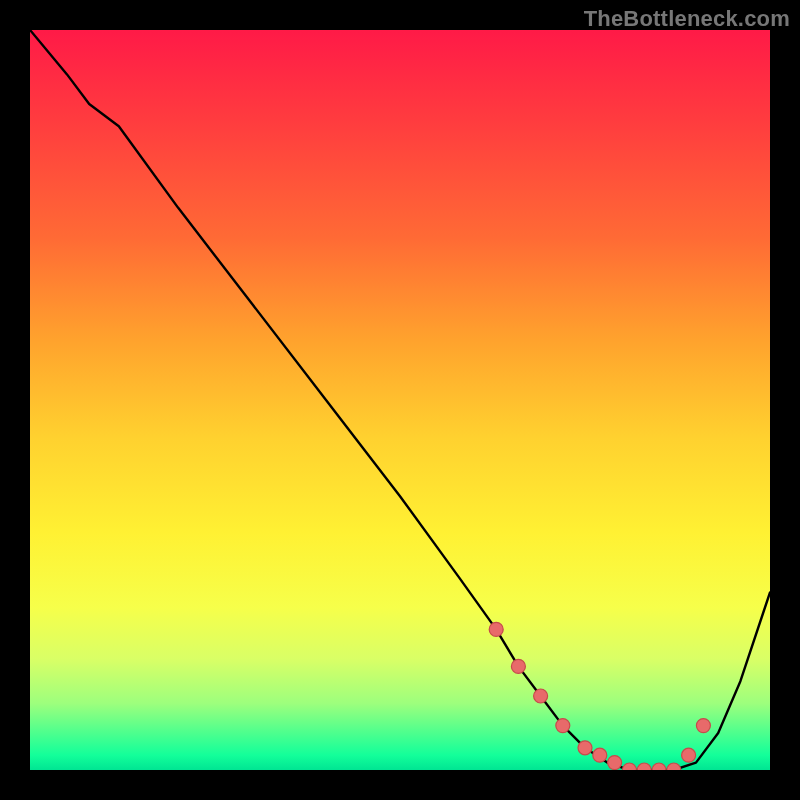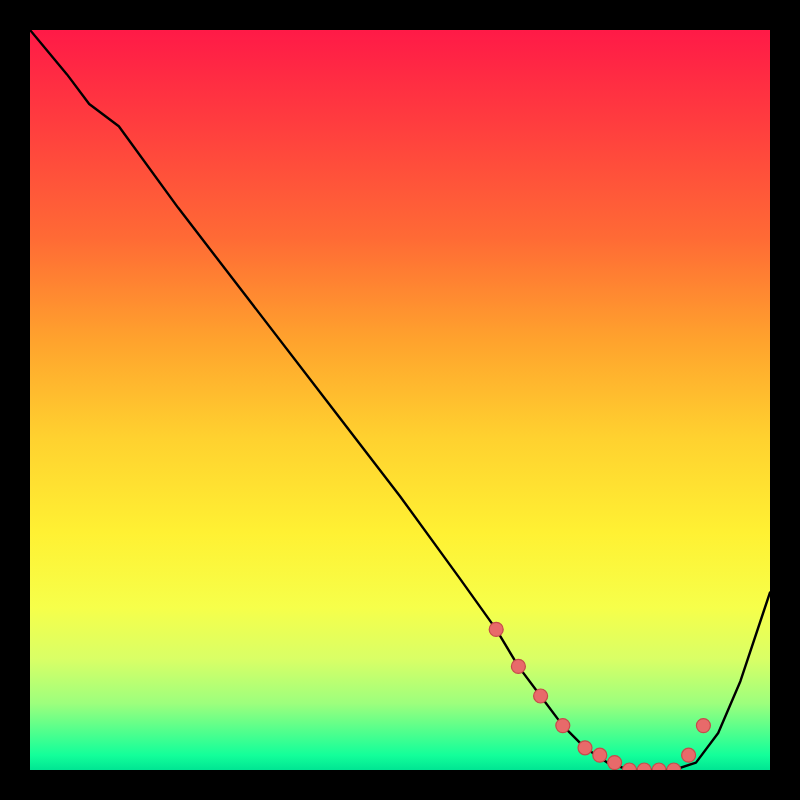--- a/index.html
+++ b/index.html
@@ -74,13 +74,14 @@
           <circle cx="584.6" cy="732.6" r="7" fill="#e86a6a" stroke="#c64b4b" stroke-width="1.2"></circle>
           <circle cx="599.4" cy="740.0" r="7" fill="#e86a6a" stroke="#c64b4b" stroke-width="1.2"></circle>
           <circle cx="614.2" cy="740.0" r="7" fill="#e86a6a" stroke="#c64b4b" stroke-width="1.2"></circle>
           <circle cx="629.0" cy="740.0" r="7" fill="#e86a6a" stroke="#c64b4b" stroke-width="1.2"></circle>
           <circle cx="643.8" cy="740.0" r="7" fill="#e86a6a" stroke="#c64b4b" stroke-width="1.2"></circle>
           <circle cx="658.6" cy="725.2" r="7" fill="#e86a6a" stroke="#c64b4b" stroke-width="1.2"></circle>
           <circle cx="673.4" cy="695.6" r="7" fill="#e86a6a" stroke="#c64b4b" stroke-width="1.2"></circle>
         </g>
     </svg>
   </div>
+  <div class="watermark">TheBottleneck.com</div>
 </div>
 
 </body></html>

